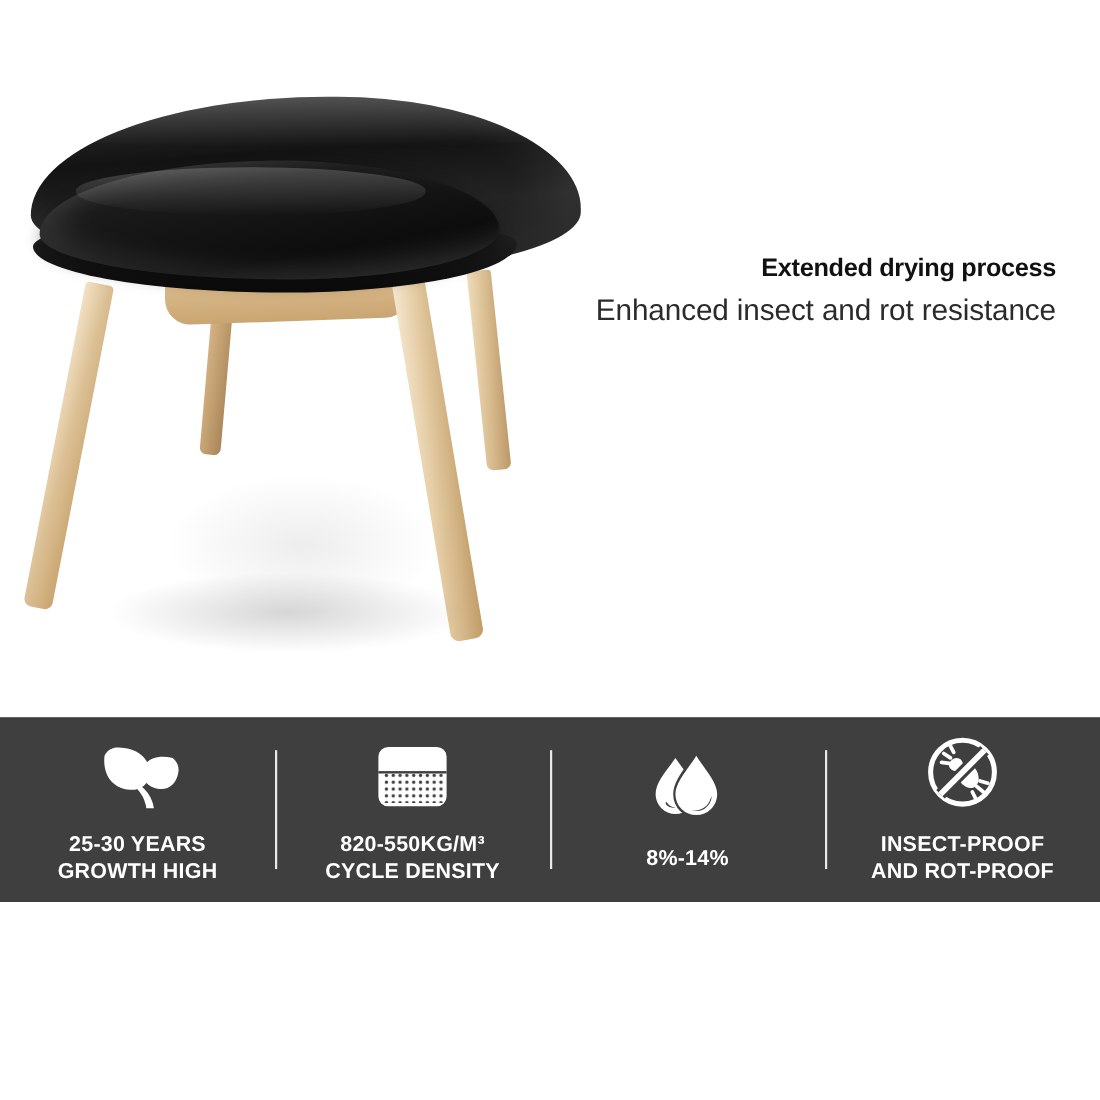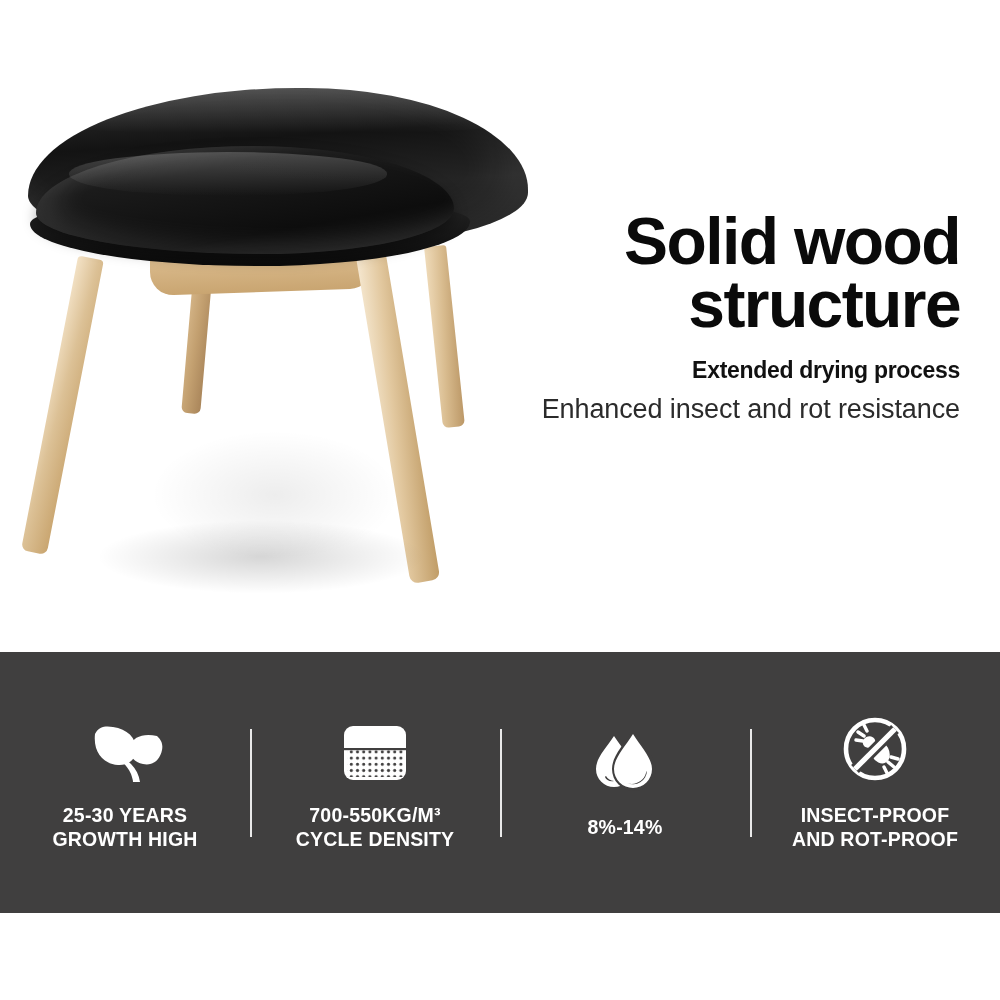--- a/index.html
+++ b/index.html
@@ -111,21 +111,21 @@
     margin:20px 0 0 0;color:#111111;font-weight:600;font-size:23px;
     letter-spacing:-.3px;
   }
   .subnote{
     margin:10px 0 16px 0;color:#2b2b2b;font-weight:400;font-size:27px;
     letter-spacing:-.1px;
   }
 
   
   .feature-bar{
-    position:absolute;left:0;top:652px;width:1000px;height:261px;
+    position:absolute;left:0;top:652px;width:1000px;height:168px;
     background:#403f3f;display:flex;align-items:center;
   }
   .feature{
     flex:1 1 0;height:100%;display:flex;flex-direction:column;
     align-items:center;justify-content:center;position:relative;
   }
   .feature + .feature:before{
     content:"";position:absolute;left:0;top:50%;transform:translateY(-50%);
     width:2px;height:108px;background:#e9e9e9;
   }
@@ -151,24 +151,20 @@
       <div class="leg-hub"></div>
       <div class="leg leg-front-left"></div>
       <div class="leg leg-front-right"></div>
       <div class="seat-shell"></div>
       <div class="seat-lip"></div>
       <div class="seat-cushion"></div>
       <div class="shadow-blob"></div>
     </div>
 
     <div class="copy">
-      <h1 class="headline">
-        <span>Solid wood</span>
-        <span class="l2">structure</span>
-      </h1>
       <p class="subhead">Extended drying process</p>
       <p class="subnote">Enhanced insect and rot resistance</p>
     </div>
   </div>
 
   <div class="feature-bar">
 
     <div class="feature">
       <div class="f-icon">
         <svg width="76" height="62" viewBox="0 0 76 62">
@@ -190,21 +186,21 @@
             <pattern id="dots" x="0" y="0" width="6.2" height="6.2" patternUnits="userSpaceOnUse">
               <circle cx="3.1" cy="3.1" r="1.55" fill="#403f3f"></circle>
             </pattern>
           </defs>
           <rect x="2" y="2" width="62" height="54" rx="9" fill="#ffffff"></rect>
           <rect x="5" y="26" width="56" height="27" fill="url(#dots)"></rect>
           <rect x="2" y="24" width="62" height="2.2" fill="#403f3f"></rect>
         </svg>
       </div>
       <div class="f-text">
-        <span>700-550KG/M³</span>
+        <span>820-550KG/M³</span>
         <span class="l2">CYCLE DENSITY</span>
       </div>
     </div>
 
     <div class="feature">
       <div class="f-icon">
         <svg width="72" height="66" viewBox="0 0 72 66">
           <path fill="#ffffff" d="M25 8C17 20 7 30 7 41a18 18 0 0 0 36 0C43 30 33 20 25 8Z"></path>
           <path fill="#403f3f" d="M44 2C35 16 23 28 23 41a22 22 0 1 0 44 0C67 28 53 16 44 2Z"></path>
           <path fill="#ffffff" d="M44 6C36 19 25 30 25 41a19 19 0 1 0 38 0C63 30 52 19 44 6Z"></path>

